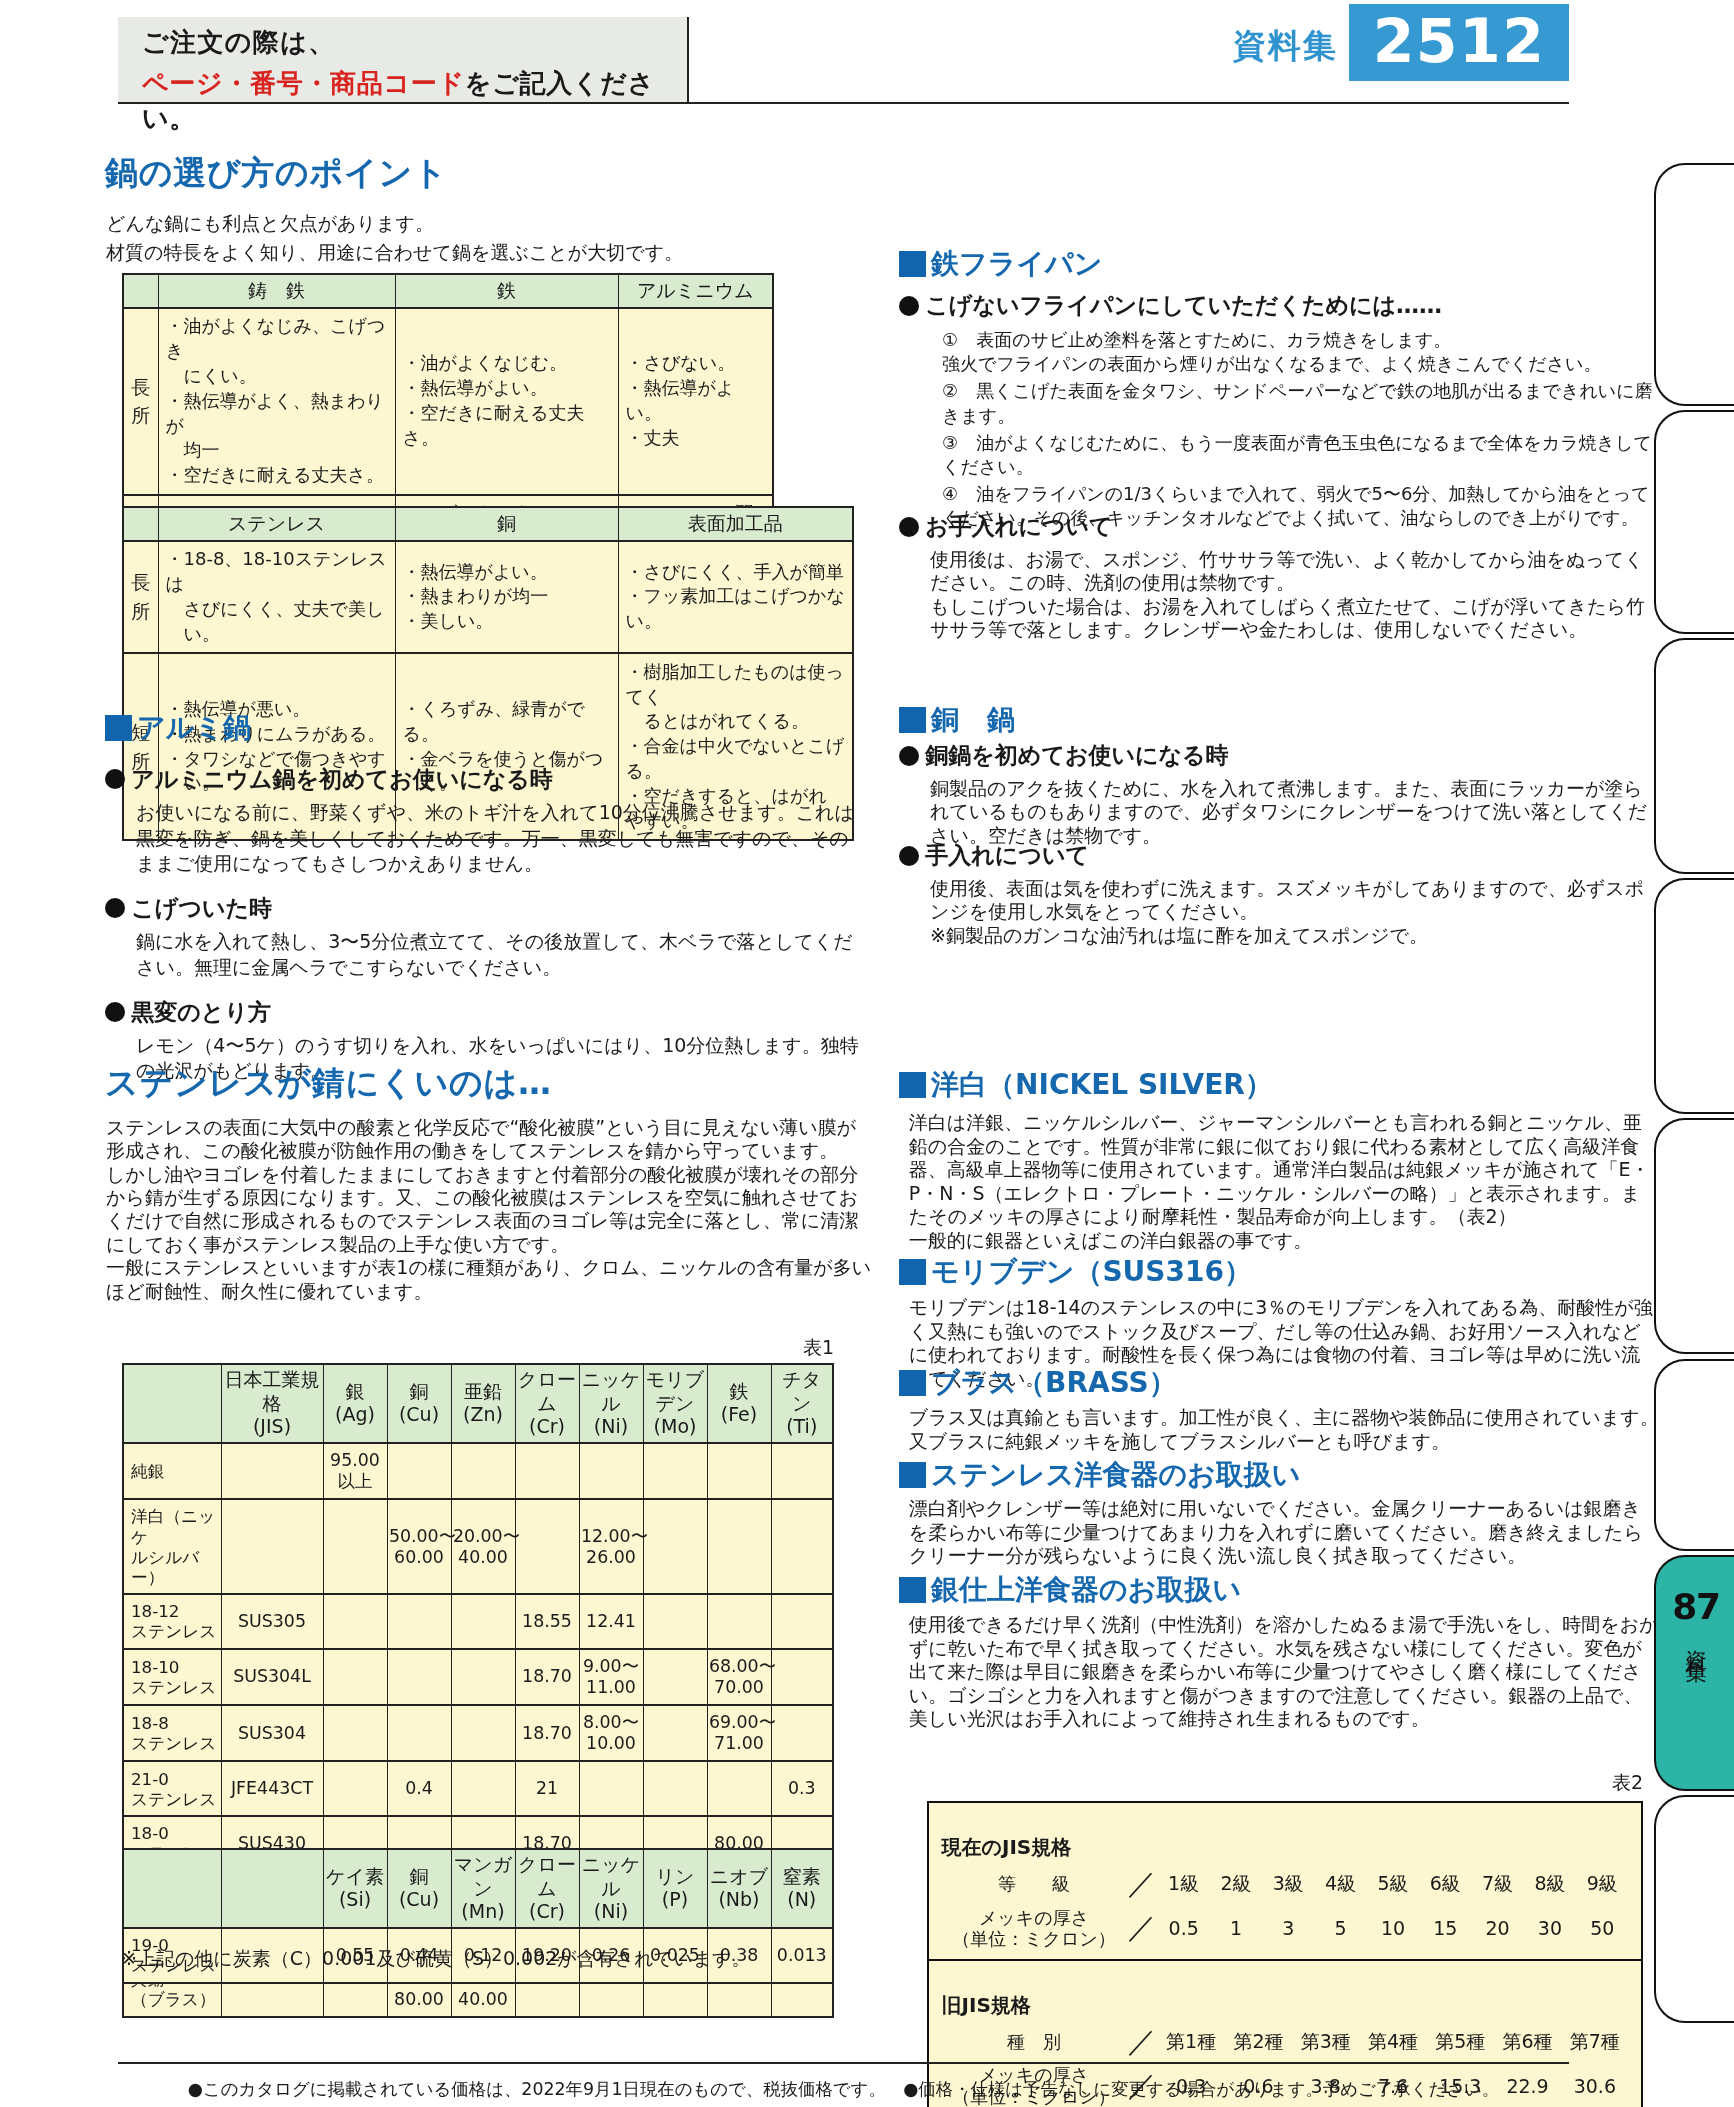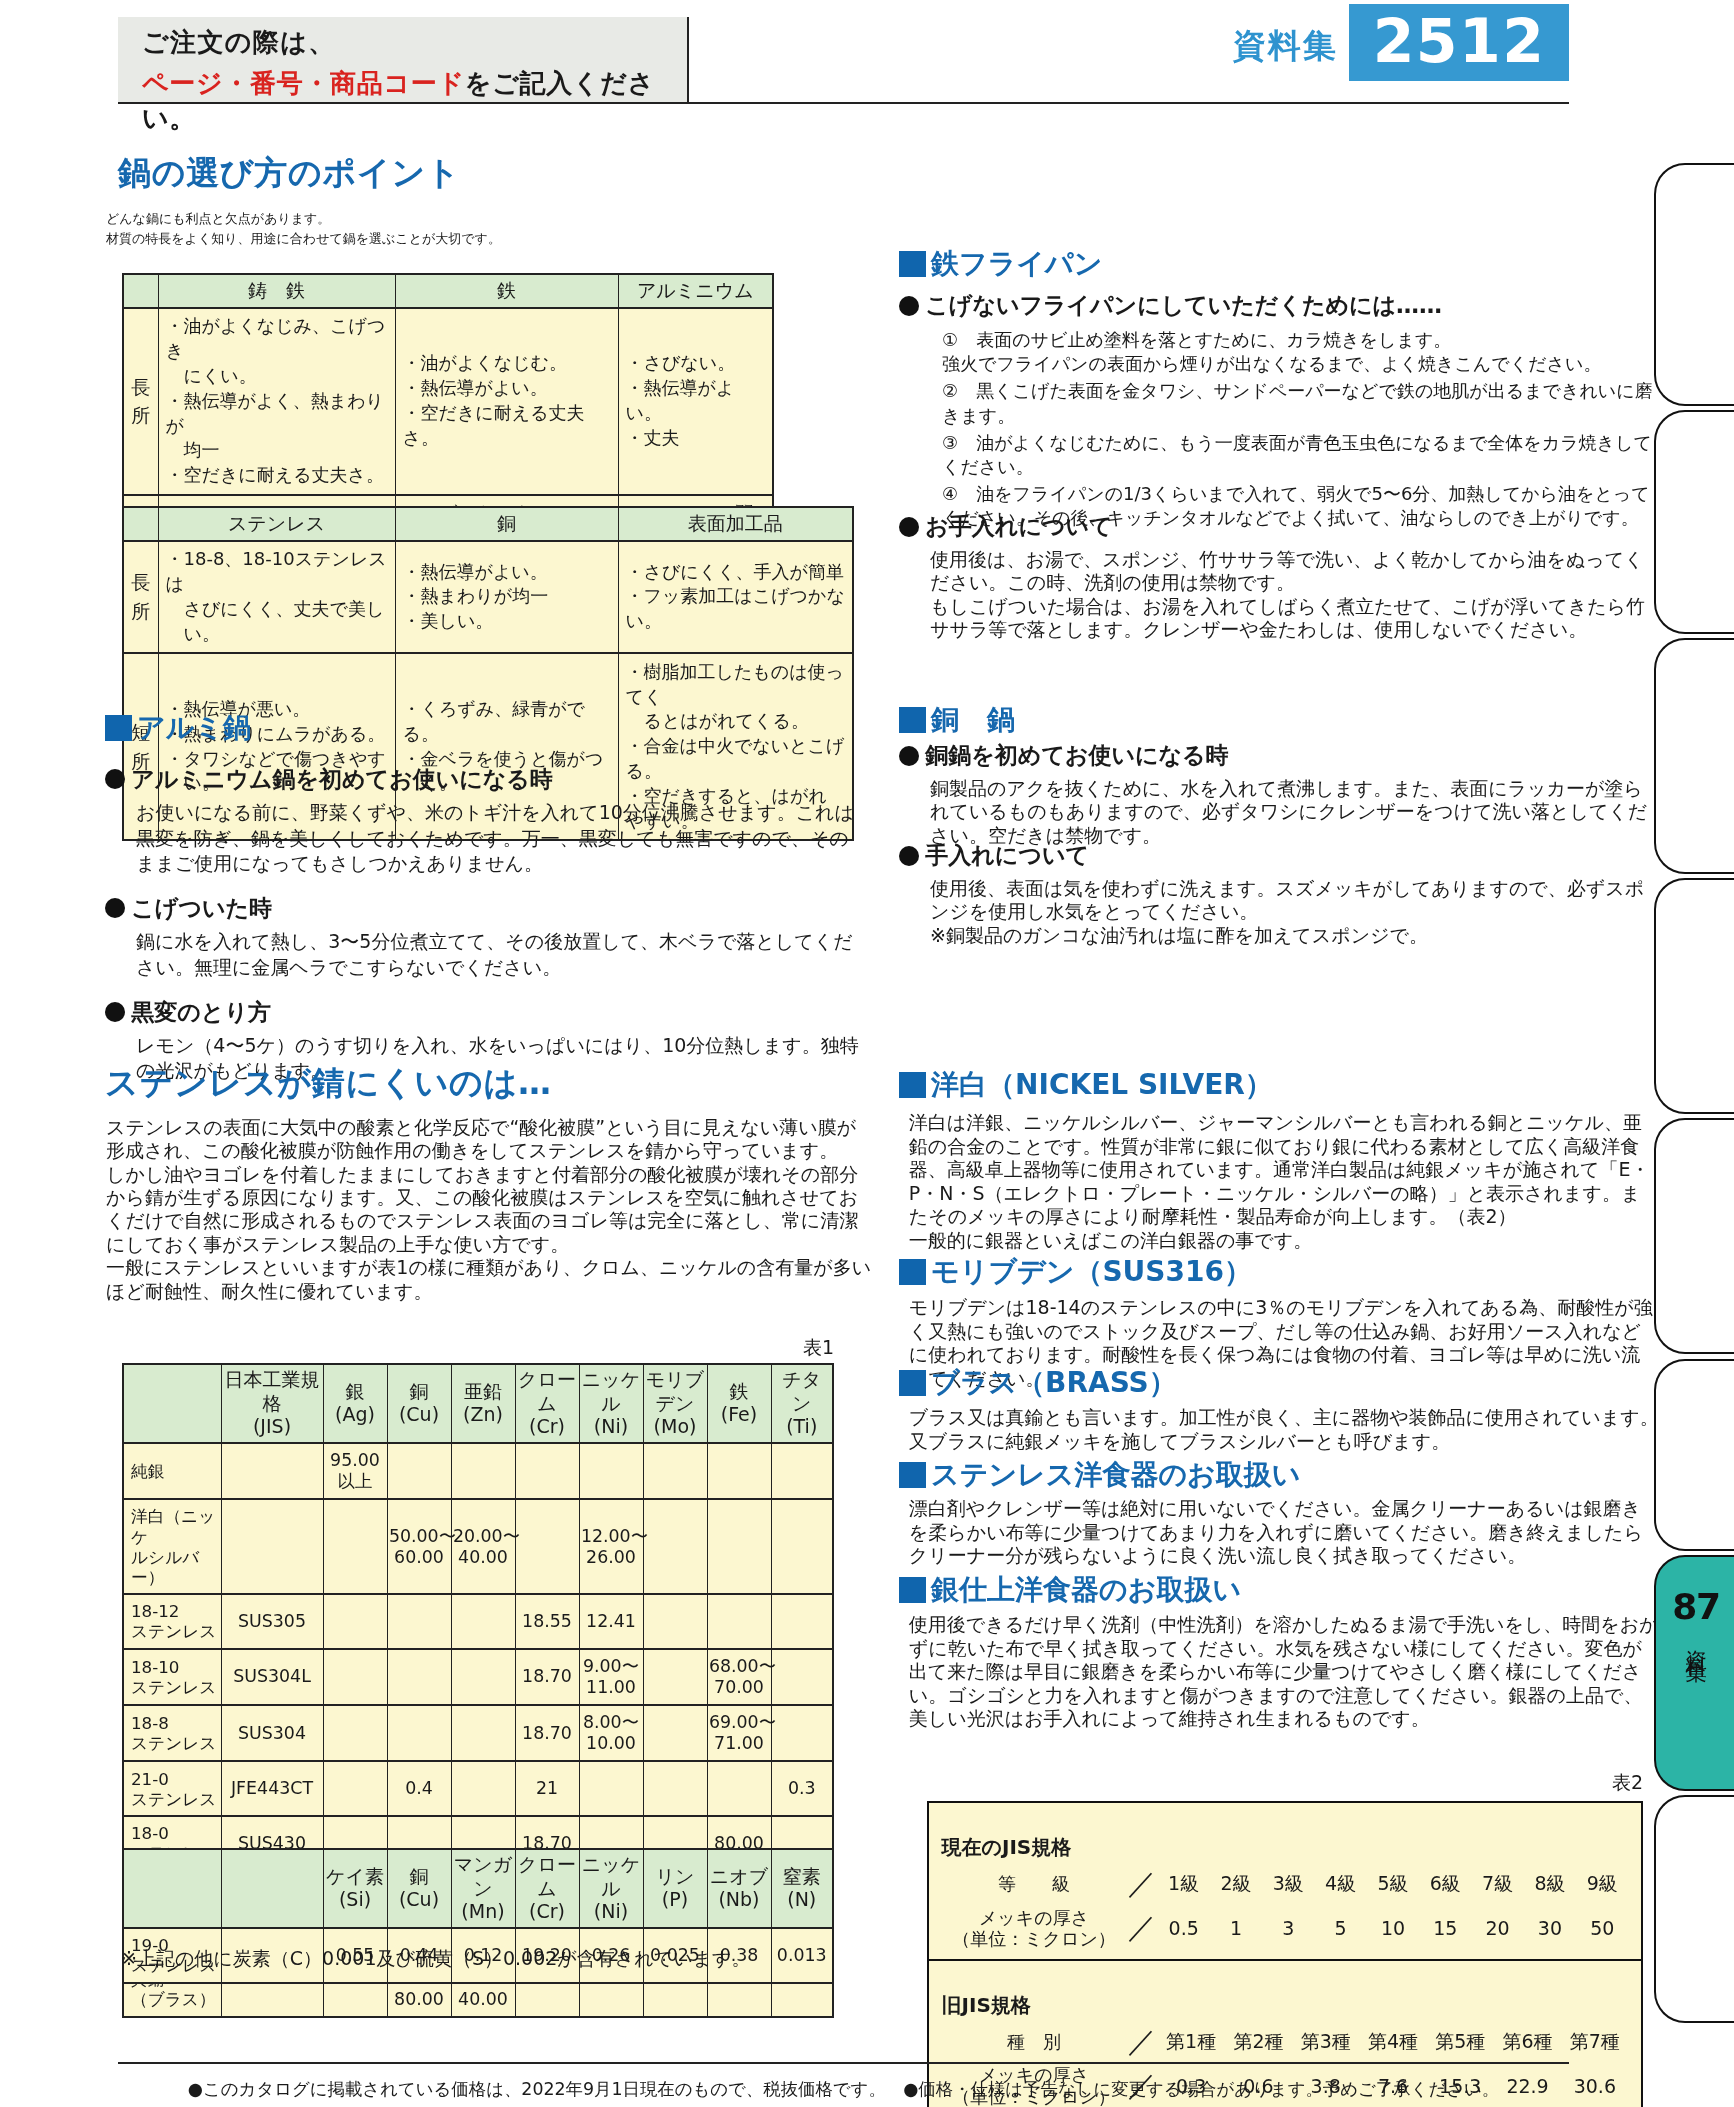--- a/index.html
+++ b/index.html
@@ -23,21 +23,21 @@
   
   .big-title{position:absolute;font-size:33px;font-weight:bold;color:#1668ae;letter-spacing:0.7px;}
   .sec-head{position:absolute;display:flex;align-items:center;font-size:28px;font-weight:bold;
             color:#1668ae;white-space:pre;}
   .sq{display:inline-block;width:26.5px;height:26.5px;background:#1065ad;margin-right:5.6px;flex:0 0 auto;}
   .dot-title{display:flex;align-items:center;font-size:23px;font-weight:bold;}
   .dot{display:inline-block;width:20px;height:20px;border-radius:50%;background:#111;margin-right:6.3px;flex:0 0 auto;}
   .sec-body{font-size:19px;line-height:1.33;margin:5.6px 0 0 31px;}
 
   
-  .lc-intro{position:absolute;left:106px;top:209px;font-size:13px;line-height:1.55;}
+  .lc-intro{position:absolute;left:106px;top:209px;font-size:19px;line-height:1.55;}
 
   .ptable{border-collapse:collapse;table-layout:fixed;width:100%;border:2.8px solid #222;}
   .ptable th,.ptable td{border:1.4px solid #222;vertical-align:middle;box-sizing:border-box;}
   .ptable thead th{background:#d8ebcf;font-weight:normal;font-size:19px;text-align:center;
                    border-bottom:2.1px solid #222;padding:2.8px 1.4px;}
   .ptable td{background:#fcf7d0;font-size:18px;padding:5.6px 7px;border-top-width:2.1px;}
   .ptable td.rlabel{text-align:center;padding:4.2px 1.4px;font-size:19px;line-height:1.5;}
   .ptable td.cell{line-height:1.38;}
   .tA-wrap{position:absolute;left:122px;top:273px;width:652px;}
   .tA-wrap .r1 td{height:110px;}
@@ -97,21 +97,21 @@
 
   <div class="order-box">
     <div class="order-line1">ご注文の際は、</div>
     <div class="order-line2"><span class="order-red">ページ・番号・商品コード</span><span>をご記入ください。</span></div>
   </div>
   <div class="header-vline"></div>
   <div class="header-rule"></div>
   <div class="series-label">資料集</div>
   <div class="page-num">2512</div>
 
-  <div class="big-title" style="left:118px;top:151px;">鍋の選び方のポイント</div>
+  <div class="big-title" style="left:105px;top:151px;">鍋の選び方のポイント</div>
   <div class="lc-intro">
     <div>どんな鍋にも利点と欠点があります。</div>
     <div>材質の特長をよく知り、用途に合わせて鍋を選ぶことが大切です。</div>
   </div>
 
   <div class="tA-wrap">
     <table class="ptable">
       <colgroup>
           <col style="width:35px">
           <col style="width:237px">

